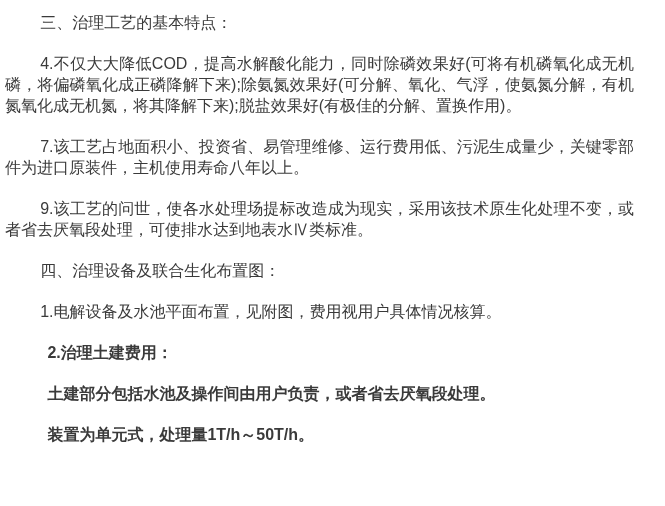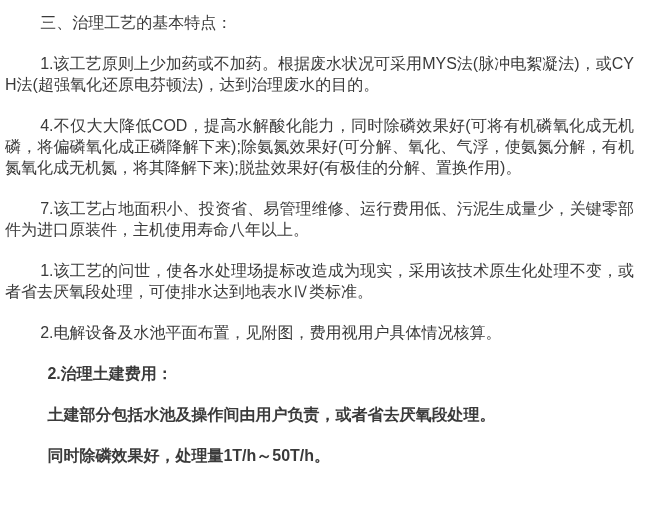--- a/index.html
+++ b/index.html
@@ -35,22 +35,22 @@
   .block:last-child {
     margin-bottom: 0;
   }
 </style>
 </head>
 <body>
 
 <main class="doc">
   <div>
       <p class="block">三、治理工艺的基本特点：</p>
-      <p class="block">1.该工艺原则上少加药或不加药。根据废水状况可采用MYS法(脉冲电絮凝法)，或CYH法(超强氧化还原电芬顿法)，达到治理废水的目的。</p>
       <p class="block">4.不仅大大降低COD，提高水解酸化能力，同时除磷效果好(可将有机磷氧化成无机磷，将偏磷氧化成正磷降解下来);除氨氮效果好(可分解、氧化、气浮，使氨氮分解，有机氮氧化成无机氮，将其降解下来);脱盐效果好(有极佳的分解、置换作用)。</p>
       <p class="block">7.该工艺占地面积小、投资省、易管理维修、运行费用低、污泥生成量少，关键零部件为进口原装件，主机使用寿命八年以上。</p>
-      <p class="block">1.该工艺的问世，使各水处理场提标改造成为现实，采用该技术原生化处理不变，或者省去厌氧段处理，可使排水达到地表水Ⅳ类标准。</p>
-      <p class="block">2.电解设备及水池平面布置，见附图，费用视用户具体情况核算。</p>
+      <p class="block">9.该工艺的问世，使各水处理场提标改造成为现实，采用该技术原生化处理不变，或者省去厌氧段处理，可使排水达到地表水Ⅳ类标准。</p>
+      <p class="block">四、治理设备及联合生化布置图：</p>
+      <p class="block">1.电解设备及水池平面布置，见附图，费用视用户具体情况核算。</p>
       <p class="block deep">2.治理土建费用：</p>
       <p class="block deep">土建部分包括水池及操作间由用户负责，或者省去厌氧段处理。</p>
-      <p class="block deep">同时除磷效果好，处理量1T/h～50T/h。</p>
+      <p class="block deep">装置为单元式，处理量1T/h～50T/h。</p>
     </div>
 </main>
 
 </body></html>

